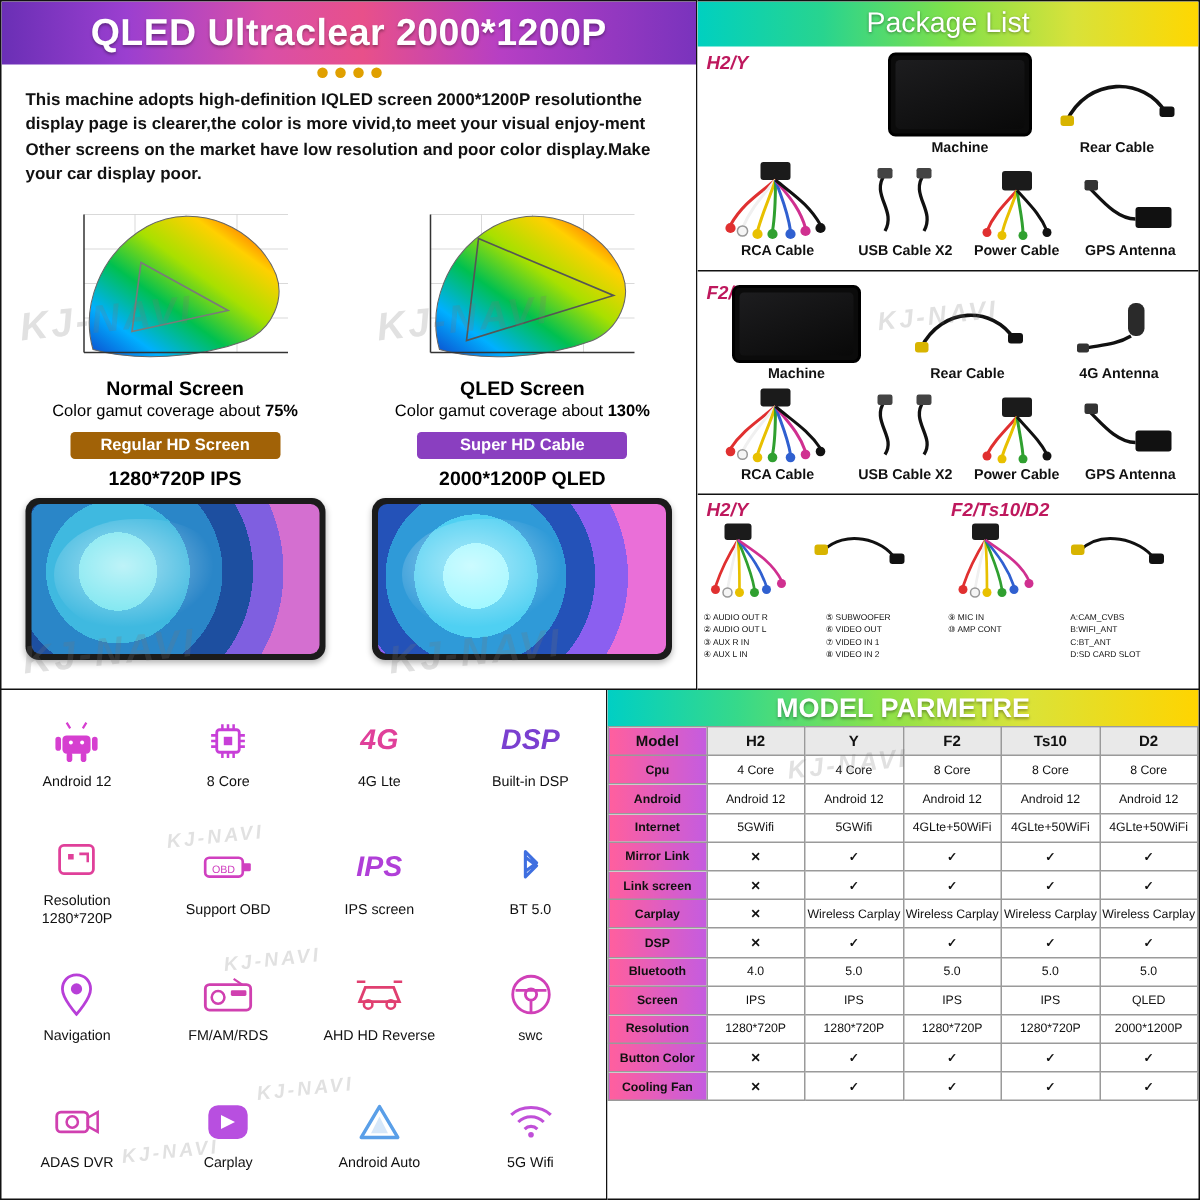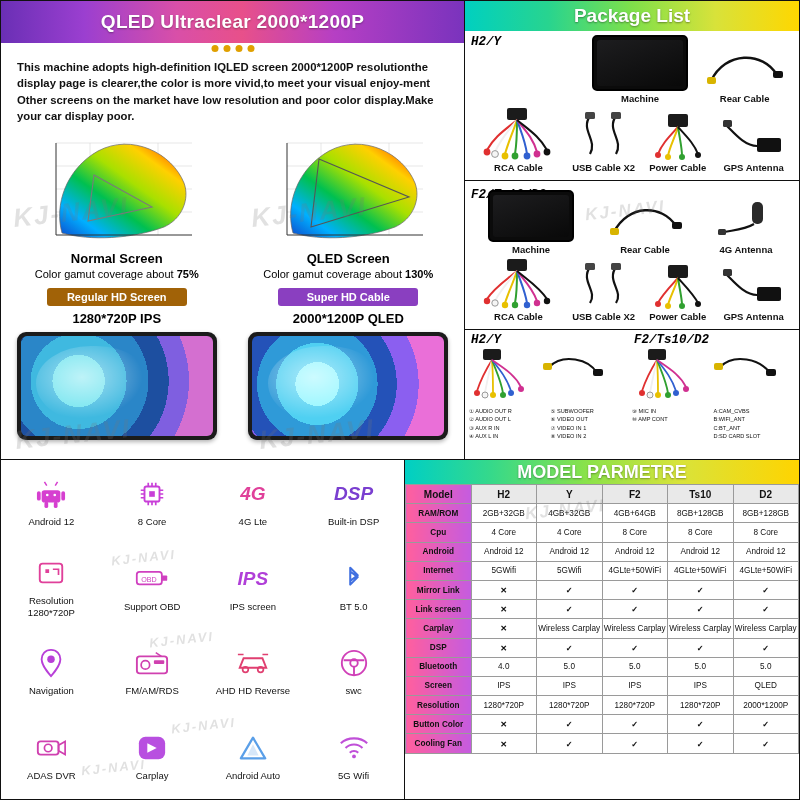--- a/index.html
+++ b/index.html
@@ -20,21 +20,21 @@
     background: #fff;
     overflow: hidden;
   }
   .qled-header {
     height: 42px;
     background: linear-gradient(90deg,#6a2fb5 0%, #9b3fd0 18%, #d94fa8 38%, #e8508a 52%, #b63fc4 72%, #7a33bd 100%);
     display: flex; align-items: center; justify-content: center;
     position: relative;
   }
   .qled-header h1 {
-    color: #fff; font-size: 19px; font-weight: bold; letter-spacing: .3px;
+    color: #fff; font-size: 25px; font-weight: bold; letter-spacing: .3px;
     text-shadow: 0 1px 2px rgba(0,0,0,.35);
   }
   .dots { position: absolute; bottom: -9px; left: 50%; transform: translateX(-50%); display: flex; gap: 5px; }
   .dots i { width: 7px; height: 7px; background: #e0a000; border-radius: 50%; display: block; }
   .qled-desc {
     padding: 16px 16px 4px 16px;
     font-size: 11.3px; line-height: 1.45; color: #111; font-weight: bold;
     text-align: left;
   }
   .gamut-row { display: flex; justify-content: space-around; margin-top: 6px; }
@@ -74,23 +74,23 @@
   
   .right-top {
     width: 335px; height: 460px; position: relative;
     border: 1px solid #111; border-left: none; background: #fff; overflow: hidden;
   }
   .pkg-header {
     height: 30px;
     background: linear-gradient(90deg,#00d0c0 0%, #28d48f 25%, #7fe04a 50%, #d8e23a 75%, #ffd700 100%);
     display: flex; align-items: center; justify-content: center;
   }
-  .pkg-header h2 { font-size: 19px; font-weight: bold; color: #fff; text-shadow: 0 1px 2px rgba(0,0,0,.4); }
+  .pkg-header h2 { font-size: 19px; font-weight: normal; color: #fff; text-shadow: 0 1px 2px rgba(0,0,0,.4); }
   .pkg-sec { position: relative; padding: 4px 6px; }
-  .sec-label { font-size: 12.5px; font-weight: bold; font-style: italic; color: #000000; font-family: Liberation Mono, monospace; }
+  .sec-label { font-size: 12.5px; font-weight: bold; font-style: italic; color: #be185d; }
   .pkg-grid { display: flex; justify-content: space-around; align-items: flex-end; }
   .pkg-item { text-align: center; }
   .pkg-cap { font-size: 9.5px; font-weight: bold; margin-top: 2px; color:#111; }
   .headunit {
     width: 96px; height: 56px; background: #0b0b0b; border-radius: 5px;
     border: 2px solid #000; position: relative; margin: 0 auto;
   }
   .headunit::after { content:""; position:absolute; inset:3px; border-radius:3px; background: linear-gradient(160deg,#1d1d1f,#090909); }
   .hr-divider { border: 0; border-top: 1px solid #111; margin: 3px 0; }
   .wire-svg { display:block; margin: 0 auto; }
@@ -694,28 +694,20 @@
           <th class="corner">Model</th>
           <th class="hdrcell">H2</th>
           <th class="hdrcell">Y</th>
           <th class="hdrcell">F2</th>
           <th class="hdrcell">Ts10</th>
           <th class="hdrcell">D2</th>
         </tr>
       </thead>
       <tbody id="model-tbody">
           <tr>
-            <td class="rowlabel">RAM/ROM</td>
-            <td>2GB+32GB</td>
-            <td>4GB+32GB</td>
-            <td>4GB+64GB</td>
-            <td>8GB+128GB</td>
-            <td>8GB+128GB</td>
-          </tr>
-          <tr>
             <td class="rowlabel">Cpu</td>
             <td>4 Core</td>
             <td>4 Core</td>
             <td>8 Core</td>
             <td>8 Core</td>
             <td>8 Core</td>
           </tr>
           <tr>
             <td class="rowlabel">Android</td>
             <td>Android 12</td>

